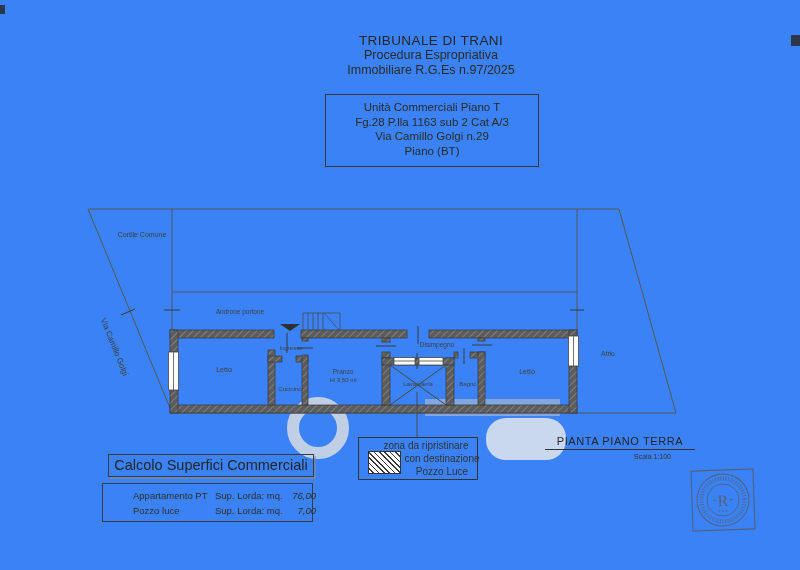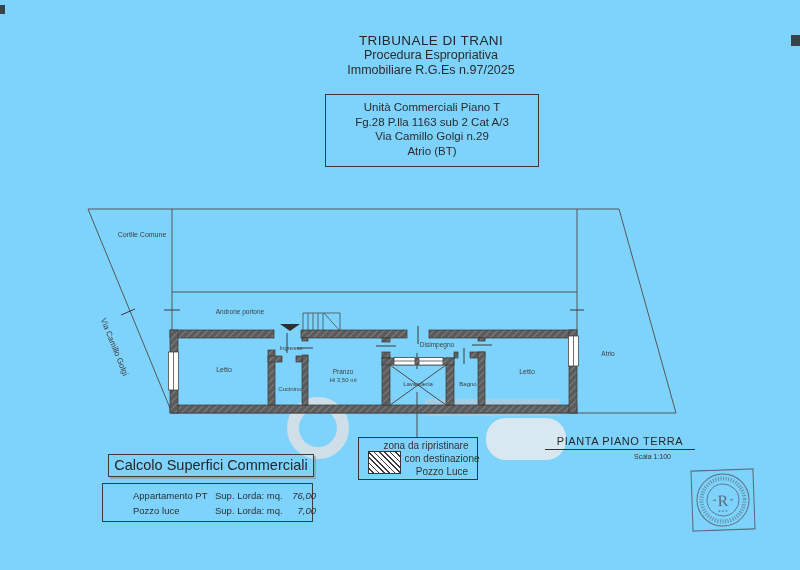--- a/index.html
+++ b/index.html
@@ -1,16 +1,16 @@
 <!DOCTYPE html>
 <html><head>
 <meta charset="utf-8">
 <style>
   html,body{margin:0;padding:0;background:#ffffff;}
-  #page{position:relative;width:800px;height:570px;background:#7dd3fc;overflow:hidden;
+  #page{position:relative;width:800px;height:570px;background:#3b82f6;overflow:hidden;
         font-family:"Liberation Sans",sans-serif;color:#2e2e2e;}
   .abs{position:absolute;}
 
   
   #header{left:131px;top:33px;width:600px;text-align:center;line-height:15px;}
   #header .l1{font-size:13.5px;letter-spacing:.4px;color:#262626;}
   #header .l2,#header .l3{font-size:12.5px;color:#2b2b2b;}
 
   
   #unitbox{left:325px;top:94px;width:212px;height:66px;border:1.4px solid #3a3a3a;
@@ -61,21 +61,21 @@
   <div id="header" class="abs">
     <div class="l1">TRIBUNALE DI TRANI</div>
     <div class="l2">Procedura Espropriativa</div>
     <div class="l3">Immobiliare R.G.Es n.97/2025</div>
   </div>
 
   <div id="unitbox" class="abs">
     <div>Unità Commerciali Piano T</div>
     <div>Fg.28 P.lla 1163 sub 2 Cat A/3</div>
     <div>Via Camillo Golgi n.29</div>
-    <div>Atrio (BT)</div>
+    <div>Piano (BT)</div>
   </div>
 
   <svg id="plansvg" class="abs" width="800" height="570" viewBox="0 0 800 570">
     <defs>
       <pattern id="wallhatch" width="5" height="5" patternUnits="userSpaceOnUse" patternTransform="rotate(45)">
         <rect width="5" height="5" fill="#5c5c5c"></rect>
         <line x1="0" y1="0" x2="0" y2="5" stroke="#8f8f8f" stroke-width="1.4"></line>
       </pattern>
     </defs>
 

